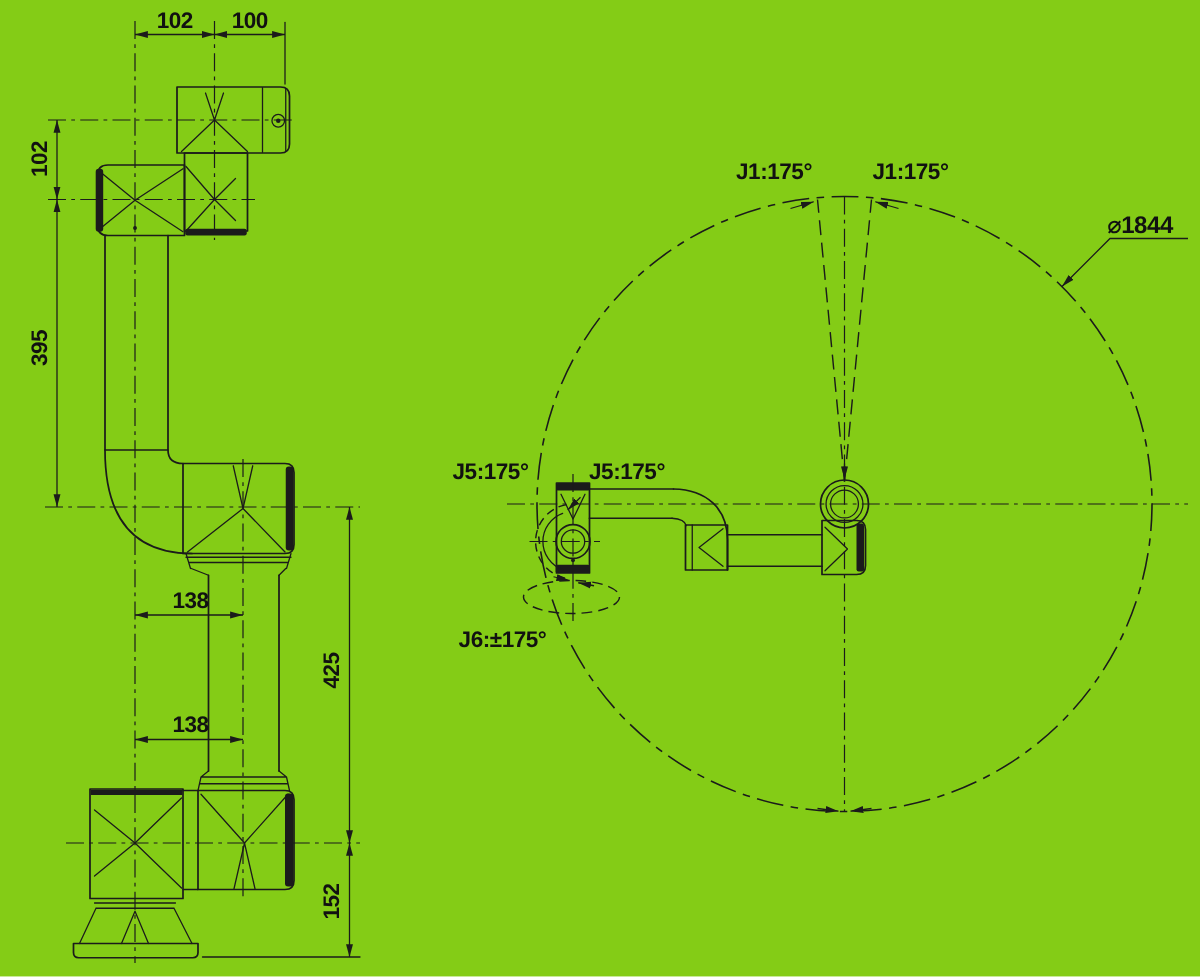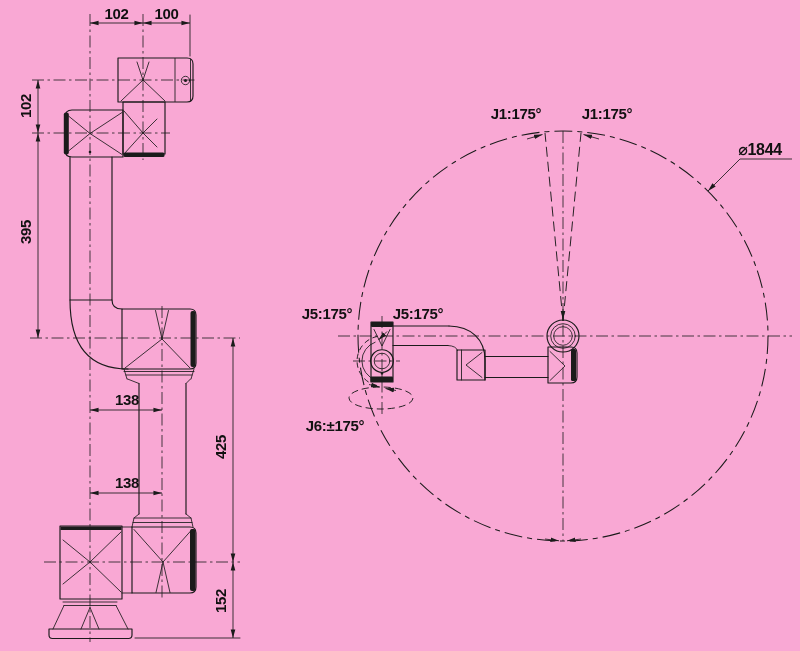--- a/index.html
+++ b/index.html
@@ -1,16 +1,16 @@
 <!DOCTYPE html>
 <html><head>
 <meta charset="utf-8">
 <style>
   html,body{margin:0;padding:0;background:#ffffff;}
-  .stage{position:relative;width:800px;height:651px;background:#f9a8d4;overflow:hidden;}
+  .stage{position:relative;width:800px;height:651px;background:#84cc16;overflow:hidden;}
   svg{display:block;}
   
   .ol   {stroke:#1b1b1b;stroke-width:1.15;fill:none;stroke-linecap:round;stroke-linejoin:round;}
   .thin {stroke:#1b1b1b;stroke-width:0.85;fill:none;stroke-linecap:round;stroke-linejoin:round;}
   .cl   {stroke:#1b1b1b;stroke-width:0.8;fill:none;stroke-dasharray:12 3.5 2.5 3.5;}
   .dim  {stroke:#1b1b1b;stroke-width:0.85;fill:none;}
   .env  {stroke:#1b1b1b;stroke-width:1.05;fill:none;stroke-dasharray:18 5 5 5;}
   .dash {stroke:#1b1b1b;stroke-width:0.95;fill:none;stroke-dasharray:10 5;}
   .j5arc{stroke:#1b1b1b;stroke-width:0.95;fill:none;stroke-dasharray:5.5 3.5;}
   .j6el {stroke:#1b1b1b;stroke-width:0.95;fill:none;stroke-dasharray:7 4;}

